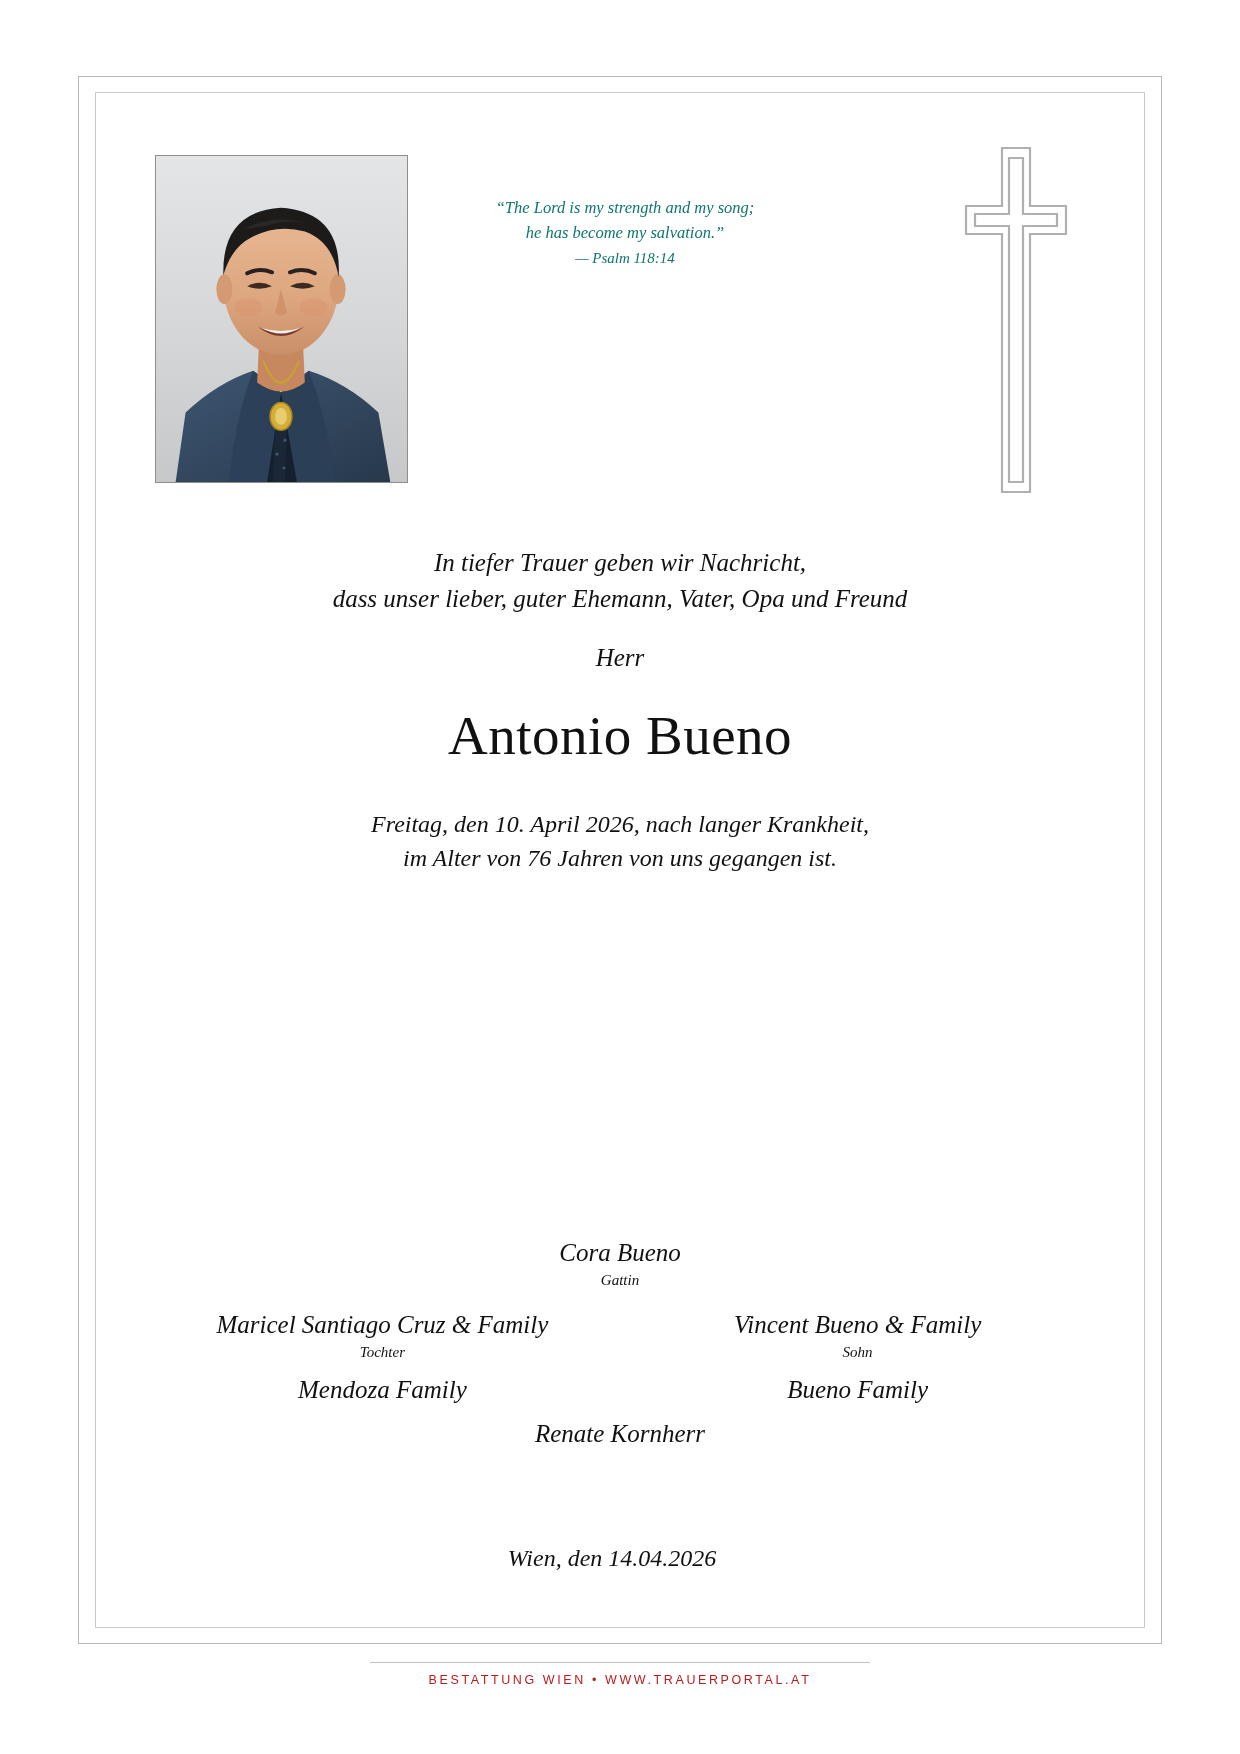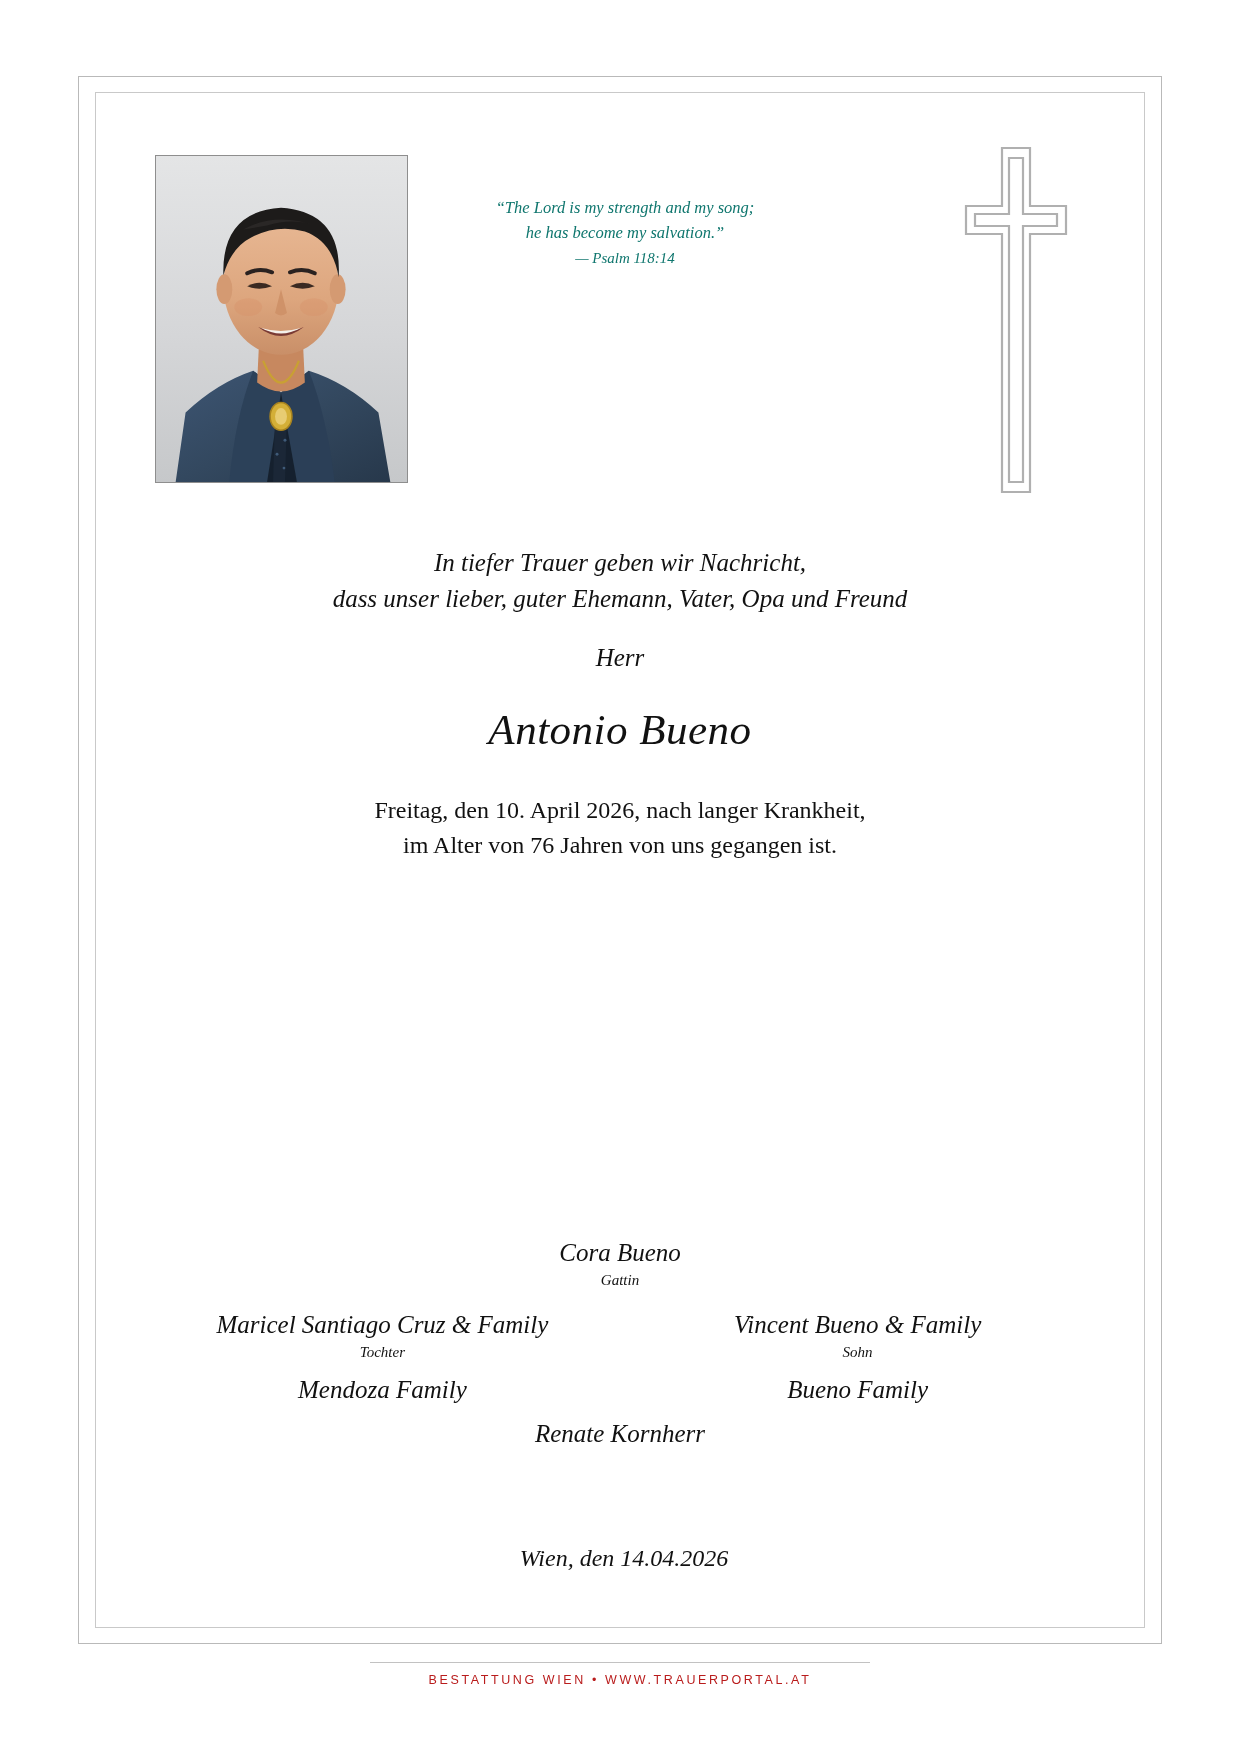--- a/index.html
+++ b/index.html
@@ -92,28 +92,28 @@
     font-size: 25px;
     line-height: 1.42;
     margin: 0;
   }
   .salutation {
     font-style: italic;
     font-size: 25px;
     margin: 28px 0 0 0;
   }
   .deceased-name {
-    font-style: italic;
-    font-size: 43px;
+    font-size: 55px;
     line-height: 1.1;
     margin: 34px 0 0 0;
     letter-spacing: 0.5px;
     font-weight: normal;
   }
   .para {
+    font-style: italic;
     font-size: 24px;
     line-height: 1.45;
     margin: 40px 0 0 0;
   }
   .para.tight { margin-top: 34px; }
 
   
   .survivors {
     position: absolute;
     left: 120px;
@@ -141,21 +141,21 @@
     box-sizing: border-box;
   }
   .surv-col {
     width: 46%;
     text-align: center;
   }
   .surv-row.second { margin-top: 12px; }
 
   .closing-place {
     position: absolute;
-    left: 124px;
+    left: 112px;
     top: 1545px;
     width: 1000px;
     text-align: center;
     font-style: italic;
     font-size: 24px;
   }
 
   
   .footer-rule {
     position: absolute;

